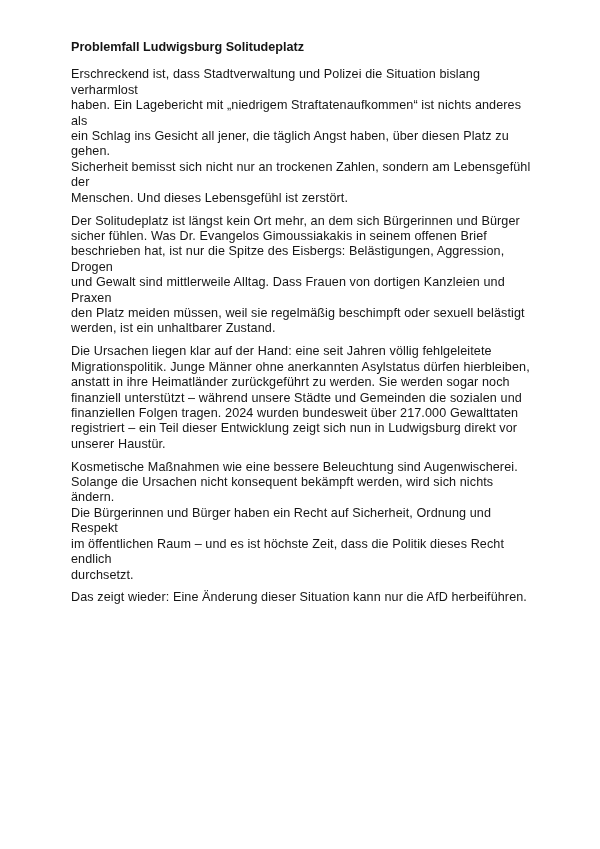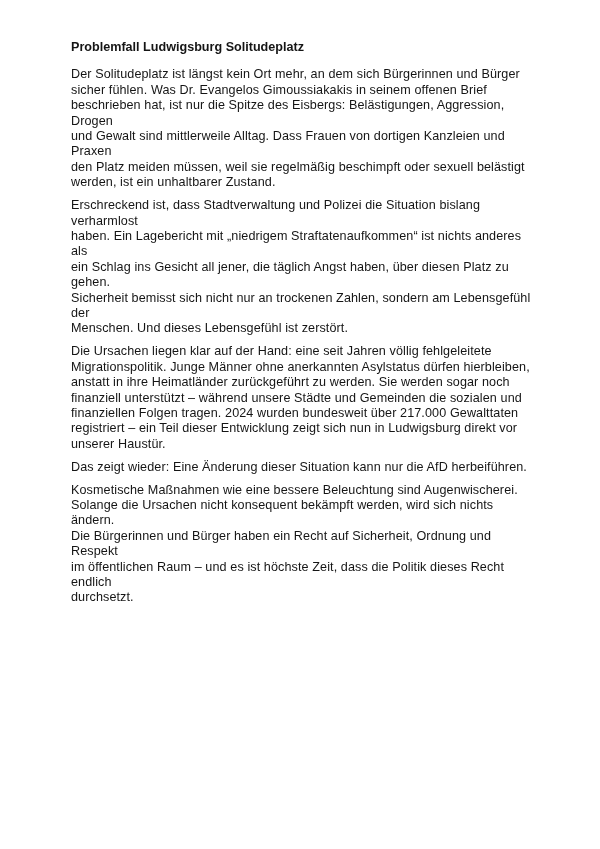--- a/index.html
+++ b/index.html
@@ -31,41 +31,41 @@
     white-space: pre-line;
     letter-spacing: 0.1px;
   }
 </style>
 </head>
 <body>
 
 <div class="page">
   <h1 class="doc-title">Problemfall Ludwigsburg Solitudeplatz</h1>
 
+  <p class="para">Erschreckend ist, dass Stadtverwaltung und Polizei die Situation bislang verharmlost
+haben. Ein Lagebericht mit „niedrigem Straftatenaufkommen“ ist nichts anderes als
+ein Schlag ins Gesicht all jener, die täglich Angst haben, über diesen Platz zu gehen.
+Sicherheit bemisst sich nicht nur an trockenen Zahlen, sondern am Lebensgefühl der
+Menschen. Und dieses Lebensgefühl ist zerstört.</p>
+
   <p class="para">Der Solitudeplatz ist längst kein Ort mehr, an dem sich Bürgerinnen und Bürger
 sicher fühlen. Was Dr. Evangelos Gimoussiakakis in seinem offenen Brief
 beschrieben hat, ist nur die Spitze des Eisbergs: Belästigungen, Aggression, Drogen
 und Gewalt sind mittlerweile Alltag. Dass Frauen von dortigen Kanzleien und Praxen
 den Platz meiden müssen, weil sie regelmäßig beschimpft oder sexuell belästigt
 werden, ist ein unhaltbarer Zustand.</p>
-
-  <p class="para">Erschreckend ist, dass Stadtverwaltung und Polizei die Situation bislang verharmlost
-haben. Ein Lagebericht mit „niedrigem Straftatenaufkommen“ ist nichts anderes als
-ein Schlag ins Gesicht all jener, die täglich Angst haben, über diesen Platz zu gehen.
-Sicherheit bemisst sich nicht nur an trockenen Zahlen, sondern am Lebensgefühl der
-Menschen. Und dieses Lebensgefühl ist zerstört.</p>
 
   <p class="para">Die Ursachen liegen klar auf der Hand: eine seit Jahren völlig fehlgeleitete
 Migrationspolitik. Junge Männer ohne anerkannten Asylstatus dürfen hierbleiben,
 anstatt in ihre Heimatländer zurückgeführt zu werden. Sie werden sogar noch
 finanziell unterstützt – während unsere Städte und Gemeinden die sozialen und
 finanziellen Folgen tragen. 2024 wurden bundesweit über 217.000 Gewalttaten
 registriert – ein Teil dieser Entwicklung zeigt sich nun in Ludwigsburg direkt vor
 unserer Haustür.</p>
 
-  <p class="para">Das zeigt wieder: Eine Änderung dieser Situation kann nur die AfD herbeiführen.</p>
-
   <p class="para">Kosmetische Maßnahmen wie eine bessere Beleuchtung sind Augenwischerei.
 Solange die Ursachen nicht konsequent bekämpft werden, wird sich nichts ändern.
 Die Bürgerinnen und Bürger haben ein Recht auf Sicherheit, Ordnung und Respekt
 im öffentlichen Raum – und es ist höchste Zeit, dass die Politik dieses Recht endlich
 durchsetzt.</p>
+
+  <p class="para">Das zeigt wieder: Eine Änderung dieser Situation kann nur die AfD herbeiführen.</p>
 </div>
 
 </body></html>

